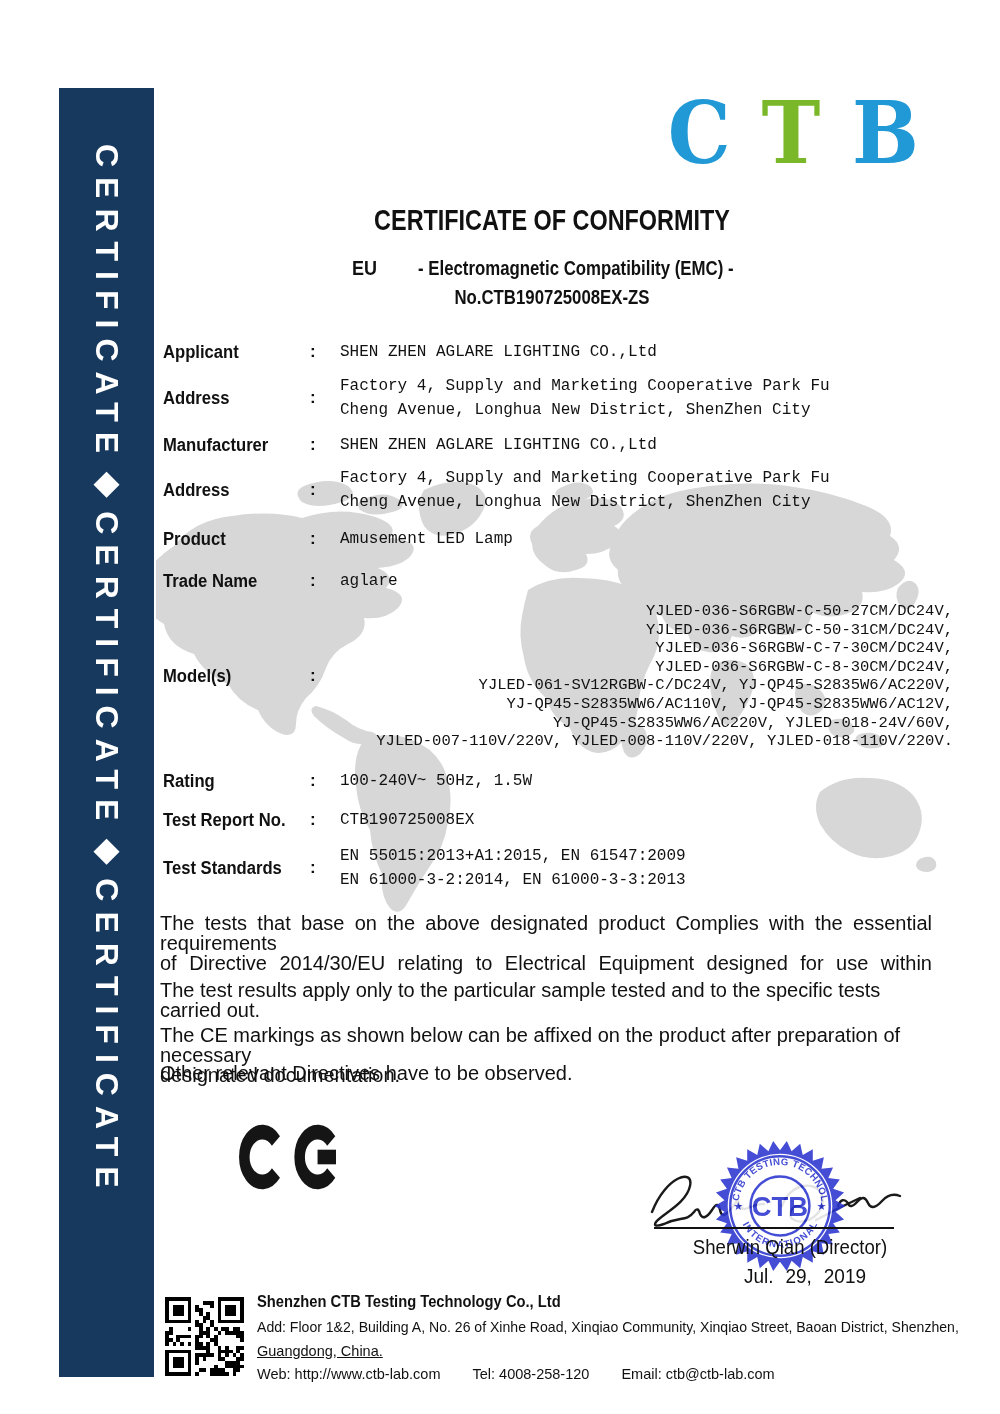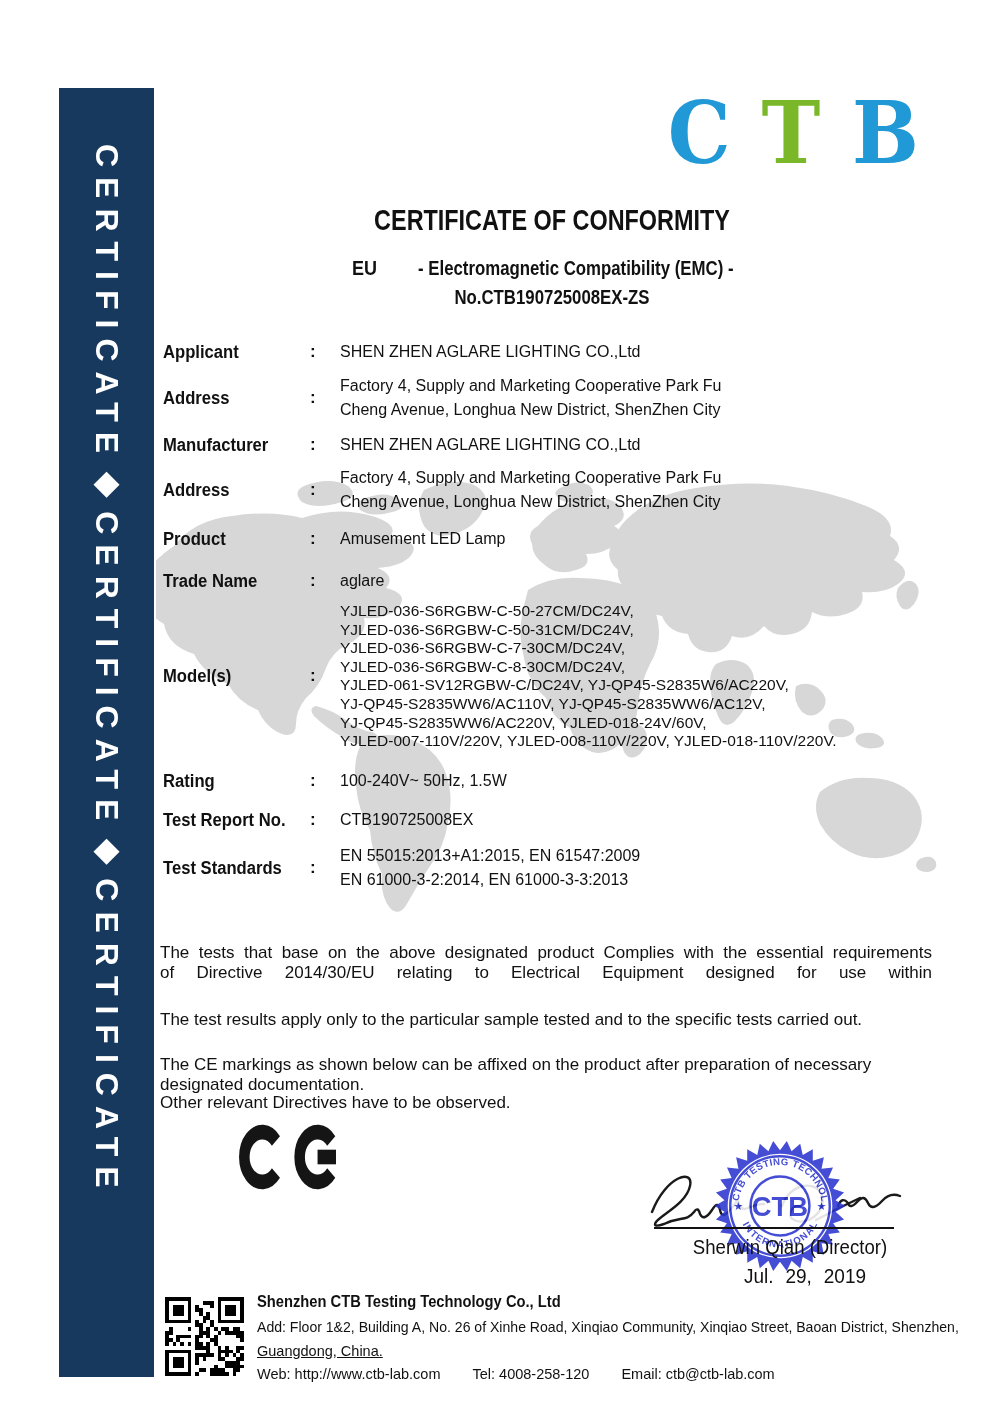--- a/index.html
+++ b/index.html
@@ -20,24 +20,24 @@
   .title{top:203px;font-size:30px;transform:scaleX(.78);}
   .certno{top:286px;font-size:20px;transform:scaleX(.84);}
   .eu{position:absolute;left:352px;top:257px;font-size:20px;font-weight:bold;transform:scaleX(.9);transform-origin:left;}
   .subtitle{position:absolute;left:418px;top:257px;font-size:20px;font-weight:bold;transform:scaleX(.84);transform-origin:left;}
   
   .worldmap{position:absolute;left:156px;top:468px;width:806px;height:446px;}
   
   .frow{position:absolute;left:163px;width:790px;display:flex;align-items:center;}
   .frow .lbl{width:147px;font-weight:bold;font-size:17.5px;line-height:24px;flex:none;transform:scaleX(.95);transform-origin:left;}
   .frow .col{width:30px;font-weight:bold;font-size:17px;flex:none;}
-  .frow .val{flex:1;font-size:16px;line-height:24px;white-space:pre-line;}
-  .frow .val.models{line-height:18.6px;font-size:15.5px;}
-  
-  .para{position:absolute;left:160px;width:772px;font-size:17px;line-height:20px;margin-top:30px;}
+  .frow .val{flex:1;font-size:16px;line-height:24px;white-space:pre-line;font-family:Liberation Mono, monospace;}
+  .frow .val.models{line-height:18.6px;font-size:15.5px;text-align:right;}
+  
+  .para{position:absolute;left:160px;width:772px;font-size:20px;line-height:20px;}
   .para .just{text-align:justify;text-align-last:justify;}
   
   .ce{position:absolute;left:238px;top:1111px;}
   
   .sig-scribble{position:absolute;left:640px;top:1146px;}
   .seal{position:absolute;left:714px;top:1140px;opacity:.88;}
   .sig-line{position:absolute;left:654px;top:1227px;width:240px;height:2px;background:#111;}
   .sig-name{position:absolute;left:660px;top:1236px;width:260px;text-align:center;font-size:20px;transform:scaleX(.93);}
   .sig-date{position:absolute;left:700px;top:1265px;width:210px;text-align:center;font-size:20px;word-spacing:7px;transform:scaleX(.95);}
   

